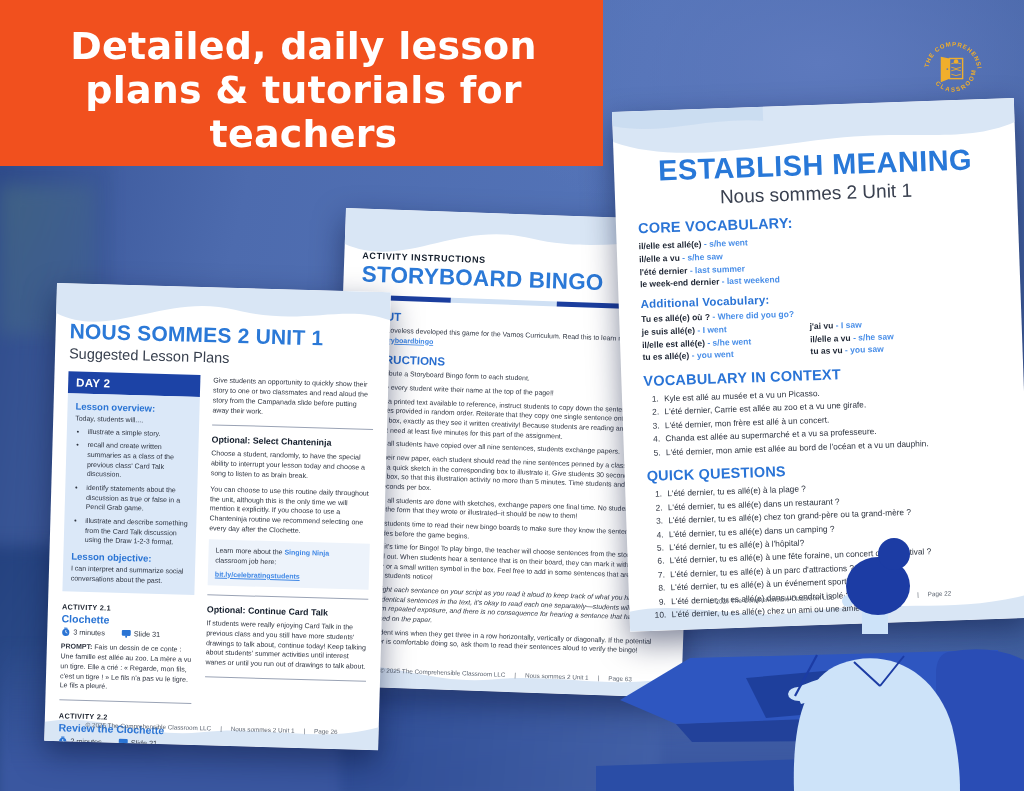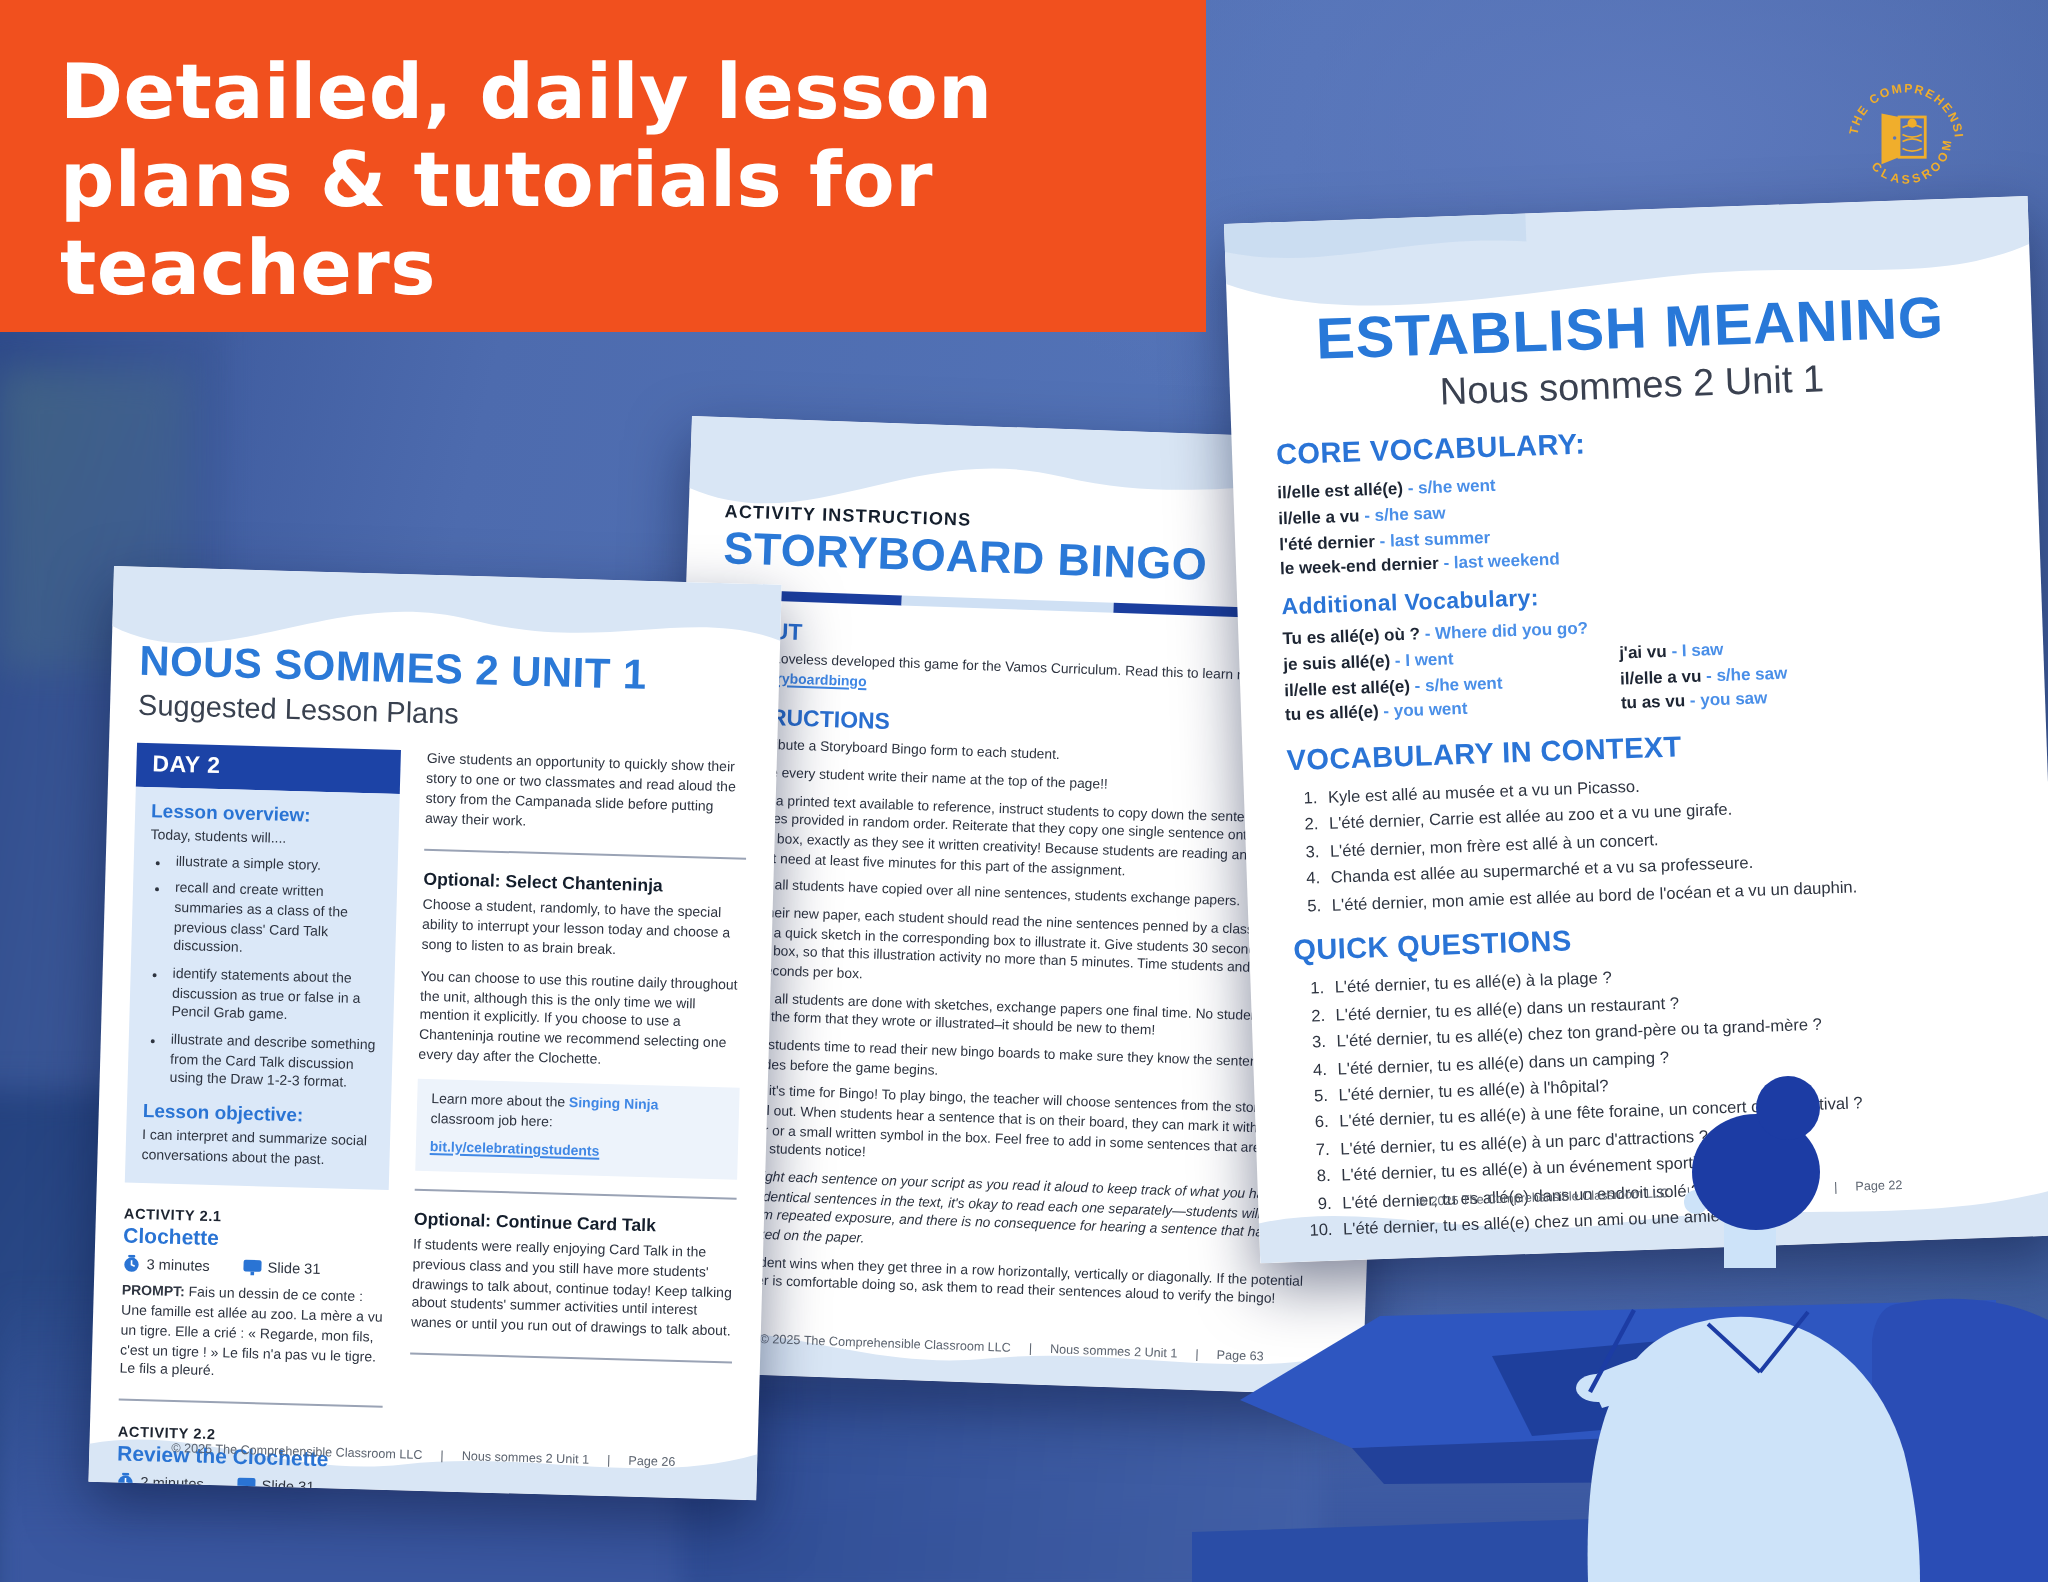--- a/index.html
+++ b/index.html
@@ -12,21 +12,21 @@
   .bg1{left:-18px;top:160px;width:130px;height:640px;background:linear-gradient(100deg,#2c4887,#415e9f 70%);filter:blur(7px);opacity:.95;}
   .bg2{left:0;top:185px;width:95px;height:150px;background:linear-gradient(115deg,#4a6f80,#3d5d93);filter:blur(9px);opacity:.6;}
   .bg3{left:-30px;top:545px;width:190px;height:260px;background:linear-gradient(120deg,#223f7c,#30508f 60%,#3a58a0);filter:blur(8px);}
   .bg4{left:0;bottom:-20px;width:1024px;height:170px;background:linear-gradient(180deg,rgba(45,70,135,0),#3a57a0 75%);filter:blur(5px);}
   .bg5{left:340px;top:690px;width:320px;height:110px;background:linear-gradient(95deg,#2c4a92,#4462a8);filter:blur(6px);opacity:.8;}
 
   
   .banner{position:absolute;left:0;top:0;width:603px;height:166px;background:#F1501E;z-index:6;
     box-sizing:border-box;padding:24px 26px 0 30px;}
   .banner h1{margin:0;color:#fff;font-family:"DejaVu Sans",sans-serif;font-weight:800;
-    font-size:38px;line-height:1.16;letter-spacing:.2px;}
+    font-size:38px;line-height:1.16;letter-spacing:.2px;text-align:center;}
 
   
   .logo{position:absolute;left:918px;top:34px;width:70px;height:70px;z-index:6;}
 
   
   .page{position:absolute;background:#fff;box-shadow:0 12px 30px rgba(8,18,55,.5);
     overflow:hidden;box-sizing:border-box;}
   .page-left{left:57px;top:283px;width:334px;height:458px;transform:rotate(1.6deg);transform-origin:top left;z-index:3;}
   .page-mid{left:346px;top:208px;width:352px;height:478px;transform:rotate(2deg);transform-origin:top left;z-index:2;}
   .page-right{left:612px;top:112px;width:402px;height:520px;transform:rotate(-2deg);transform-origin:top left;z-index:4;}

